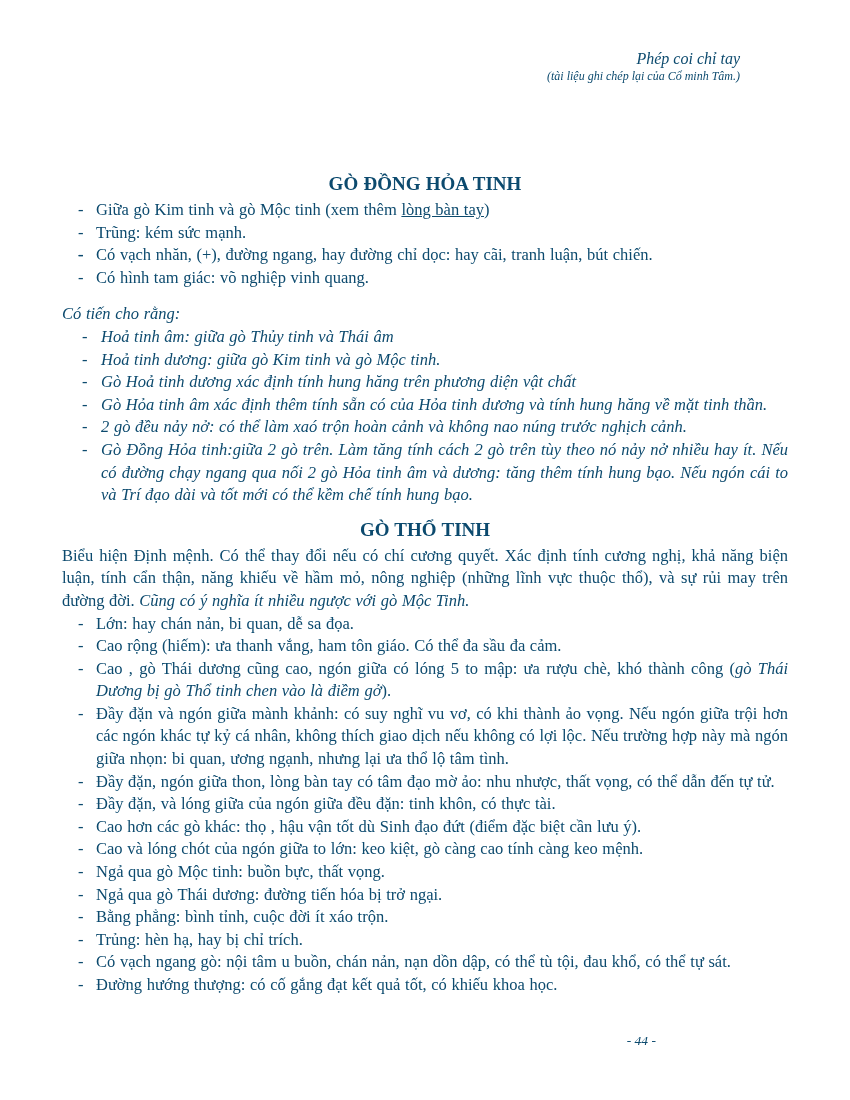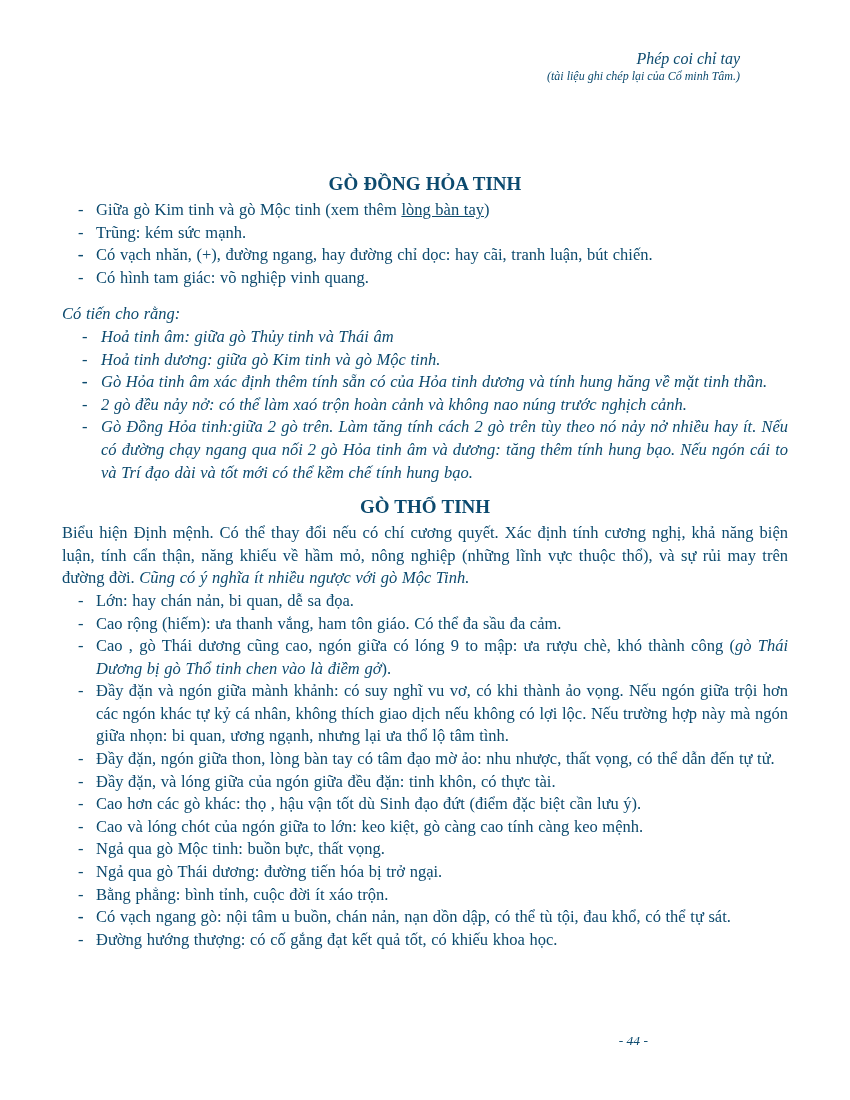--- a/index.html
+++ b/index.html
@@ -57,21 +57,21 @@
     margin: 14px 0 0 0;
     font-style: italic;
   }
   .para {
     margin: 0;
     text-align: justify;
   }
   .doc-footer {
     position: absolute;
     top: 1033px;
-    right: 184px;
+    right: 176px;
     font-style: italic;
     font-size: 13.5px;
   }
   .run-u { text-decoration: underline; }
   .run-i { font-style: italic; }
 </style>
 </head>
 <body>
 
 <div class="page">
@@ -91,43 +91,43 @@
         <div class="li"><span class="dash">-</span></div>
         <div class="li"><span class="dash">-</span><span>Có vạch nhăn, (+), đường ngang, hay đường chỉ dọc: hay cãi, tranh luận, bút chiến.</span></div>
         <div class="li"><span class="dash">-</span><span>Có hình tam giác: võ nghiệp vinh quang.</span></div>
       </div>
 
     <p class="lead-italic">Có tiến cho rằng:</p>
 
     <div class="dash-list it-list">
         <div class="li"><span class="dash">-</span><span>Hoả tinh âm: giữa gò Thủy tinh và Thái âm</span></div>
         <div class="li"><span class="dash">-</span><span>Hoả tinh dương: giữa gò Kim tinh và gò Mộc tinh.</span></div>
-        <div class="li"><span class="dash">-</span></div>
+        <div class="li"><span class="dash">-</span><span>Gò Hoả tinh dương xác định tính hung hăng trên phương diện vật chất</span></div>
         <div class="li"><span class="dash">-</span><span>Gò Hỏa tinh âm xác định thêm tính sẵn có của Hỏa tinh dương và tính hung hăng về mặt tinh thần.</span></div>
         <div class="li"><span class="dash">-</span><span>2 gò đều nảy nở: có thể làm xaó trộn hoàn cảnh và không nao núng trước nghịch cảnh.</span></div>
         <div class="li"><span class="dash">-</span><span>Gò Đồng Hỏa tinh:giữa 2 gò trên. Làm tăng tính cách 2 gò trên tùy theo nó nảy nở nhiều hay ít. Nếu có đường chạy ngang qua nối 2 gò Hỏa tinh âm và dương: tăng thêm tính hung bạo. Nếu ngón cái to và Trí đạo dài và tốt mới có thể kềm chế tính hung bạo.</span></div>
       </div>
 
     <h1 class="sec-title second">GÒ THỔ TINH</h1>
 
     <p class="para"><span>Biểu hiện Định mệnh. Có thể thay đổi nếu có chí cương quyết. Xác định tính cương nghị, khả năng biện luận, tính cẩn thận, năng khiếu về hầm mỏ, nông nghiệp (những lĩnh vực thuộc thổ), và sự rủi may trên đường đời. </span><span class="run-i">Cũng có ý nghĩa ít nhiều ngược với gò Mộc Tinh.</span></p>
 
     <div class="dash-list">
         <div class="li"><span class="dash">-</span><span>Lớn: hay chán nản, bi quan, dễ sa đọa.</span></div>
         <div class="li"><span class="dash">-</span><span>Cao rộng (hiếm): ưa thanh vắng, ham tôn giáo. Có thể đa sầu đa cảm.</span></div>
-        <div class="li"><span class="dash">-</span><span>Cao , gò Thái dương cũng cao, ngón giữa có lóng 9 to mập: ưa rượu chè, khó thành công (</span><span class="run-i">gò Thái Dương bị gò Thổ tinh chen vào là điềm gở</span><span>).</span></div>
+        <div class="li"><span class="dash">-</span><span>Cao , gò Thái dương cũng cao, ngón giữa có lóng 5 to mập: ưa rượu chè, khó thành công (</span><span class="run-i">gò Thái Dương bị gò Thổ tinh chen vào là điềm gở</span><span>).</span></div>
         <div class="li"><span class="dash">-</span><span>Đầy đặn và ngón giữa mành khảnh: có suy nghĩ vu vơ, có khi thành ảo vọng. Nếu ngón giữa trội hơn các ngón khác tự kỷ cá nhân, không thích giao dịch nếu không có lợi lộc. Nếu trường hợp này mà ngón giữa nhọn: bi quan, ương ngạnh, nhưng lại ưa thổ lộ tâm tình.</span></div>
         <div class="li"><span class="dash">-</span><span>Đầy đặn, ngón giữa thon, lòng bàn tay có tâm đạo mờ ảo: nhu nhược, thất vọng, có thể dẫn đến tự tử.</span></div>
         <div class="li"><span class="dash">-</span><span>Đầy đặn, và lóng giữa của ngón giữa đều đặn: tinh khôn, có thực tài.</span></div>
         <div class="li"><span class="dash">-</span><span>Cao hơn các gò khác: thọ , hậu vận tốt dù Sinh đạo đứt (điểm đặc biệt cần lưu ý).</span></div>
         <div class="li"><span class="dash">-</span><span>Cao và lóng chót của ngón giữa to lớn: keo kiệt, gò càng cao tính càng keo mệnh.</span></div>
         <div class="li"><span class="dash">-</span><span>Ngả qua gò Mộc tinh: buồn bực, thất vọng.</span></div>
         <div class="li"><span class="dash">-</span><span>Ngả qua gò Thái dương: đường tiến hóa bị trở ngại.</span></div>
         <div class="li"><span class="dash">-</span><span>Bằng phẳng: bình tỉnh, cuộc đời ít xáo trộn.</span></div>
-        <div class="li"><span class="dash">-</span></div>
+        <div class="li"><span class="dash">-</span><span>Trủng: hèn hạ, hay bị chỉ trích.</span></div>
         <div class="li"><span class="dash">-</span><span>Có vạch ngang gò: nội tâm u buồn, chán nản, nạn dồn dập, có thể tù tội, đau khổ, có thể tự sát.</span></div>
         <div class="li"><span class="dash">-</span><span>Đường hướng thượng: có cố gắng đạt kết quả tốt, có khiếu khoa học.</span></div>
       </div>
 
   </div>
 
   <div class="doc-footer">- 44 -</div>
 
 </div>
 

